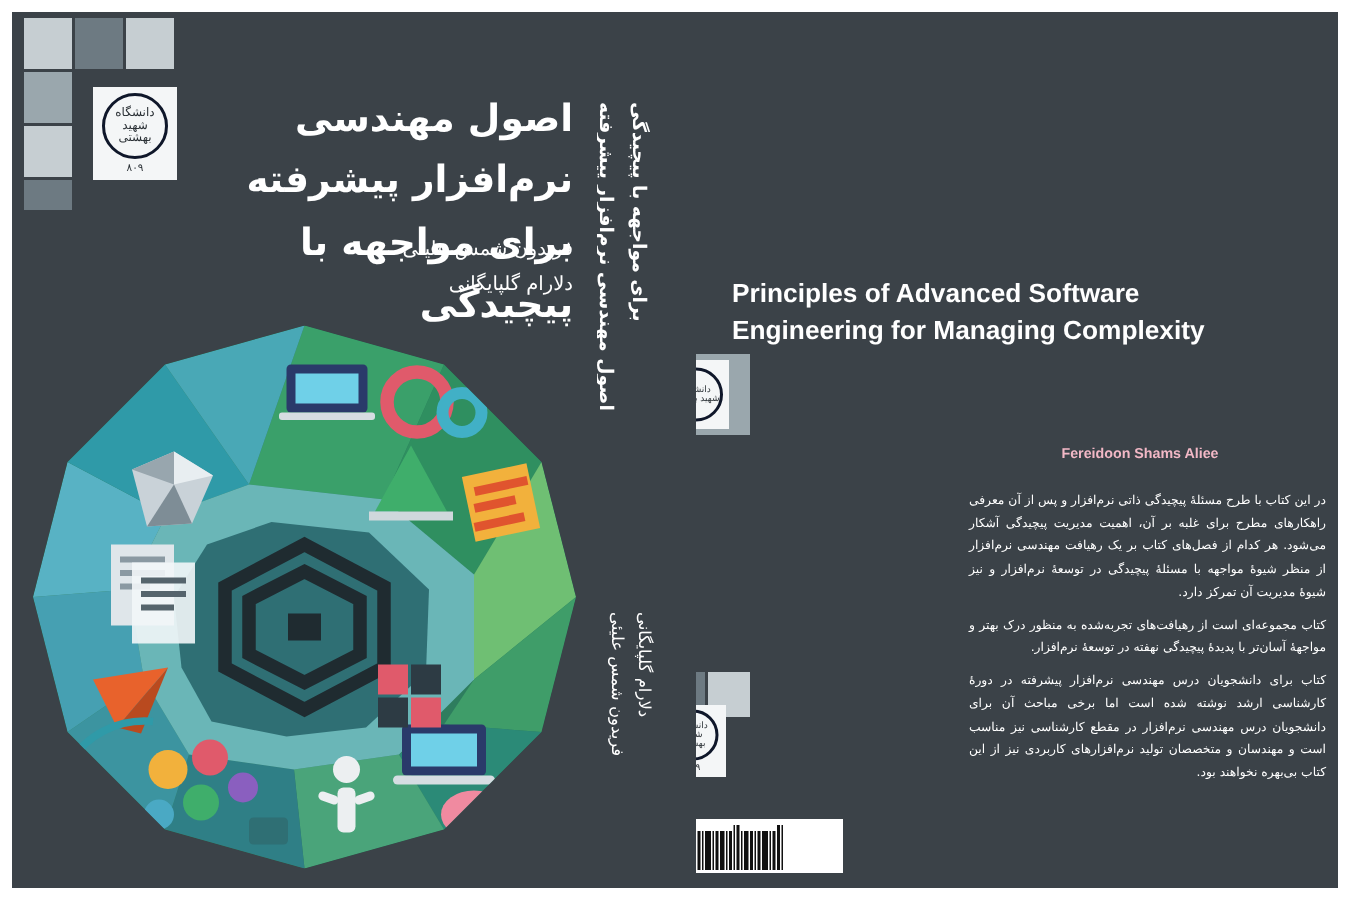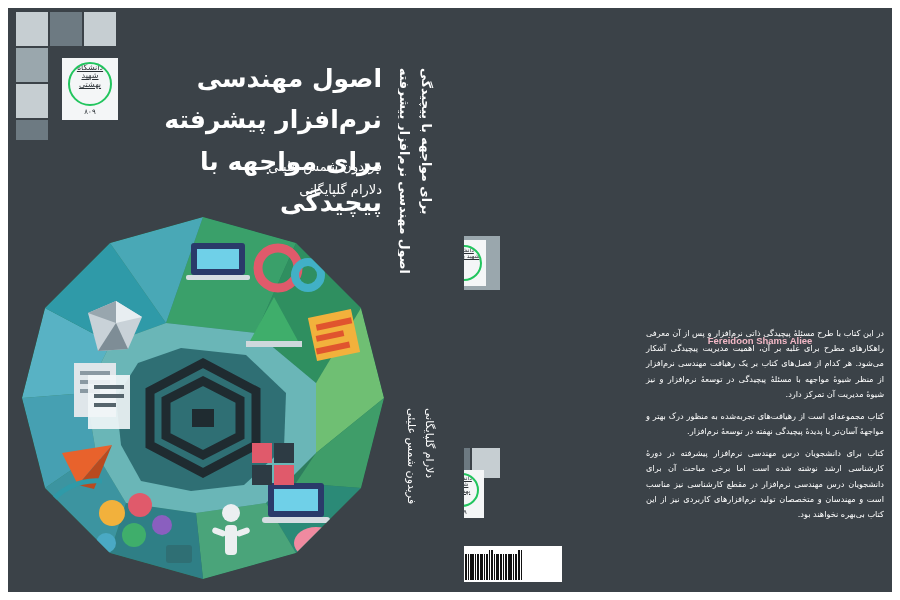--- a/index.html
+++ b/index.html
@@ -77,31 +77,30 @@
     height: 62px;
     background: #f4f6f7;
     display: flex;
     align-items: center;
     justify-content: center;
     flex-direction: column;
   }
   .seal-circle {
     width: 40px;
     height: 40px;
-    border: 2px solid #22c55e;
+    border: 2px solid #0f172a;
     border-radius: 50%;
     display: flex;
-    align-items: flex-start;
+    align-items: center;
     justify-content: center;
     font-size: 8px;
     color: #2b3136;
     text-align: center;
     line-height: 1.05;
     overflow: hidden;
-    text-decoration: underline;
   }
   .seal-code {
     font-size: 7px;
     color: #2b3136;
     margin-top: 2px;
     direction: rtl;
   }
   
   .fa-title {
     position: absolute;
@@ -211,21 +210,20 @@
     position: absolute;
     left: 232px;
     top: 288px;
     width: 260px;
     color: #f2b8c6;
     font-family: "Liberation Sans", sans-serif;
     font-size: 9.5px;
     font-weight: bold;
     line-height: 1.5;
     text-align: center;
-    margin-top: 38px;
   }
   .fa-blurb {
     position: absolute;
     right: 8px;
     top: 318px;
     width: 238px;
     color: #ffffff;
     direction: rtl;
     text-align: justify;
     font-size: 8.2px;
@@ -278,20 +276,24 @@
   }
 </style>
 </head>
 <body>
 
 <div id="page">
   <div class="spread">
 
     <div class="back-cover">
 
+      <div class="en-title">
+        <div>Principles of Advanced Software</div>
+        <div>Engineering for Managing Complexity</div>
+      </div>
 
       <div class="back-logo"></div>
       <div class="back-logo-seal">
         <div class="seal-circle">
           <span>دانشگاه شهید بهشتی</span>
         </div>
       </div>
 
       <div class="en-authors">
         <div>Fereidoon Shams Aliee</div>

